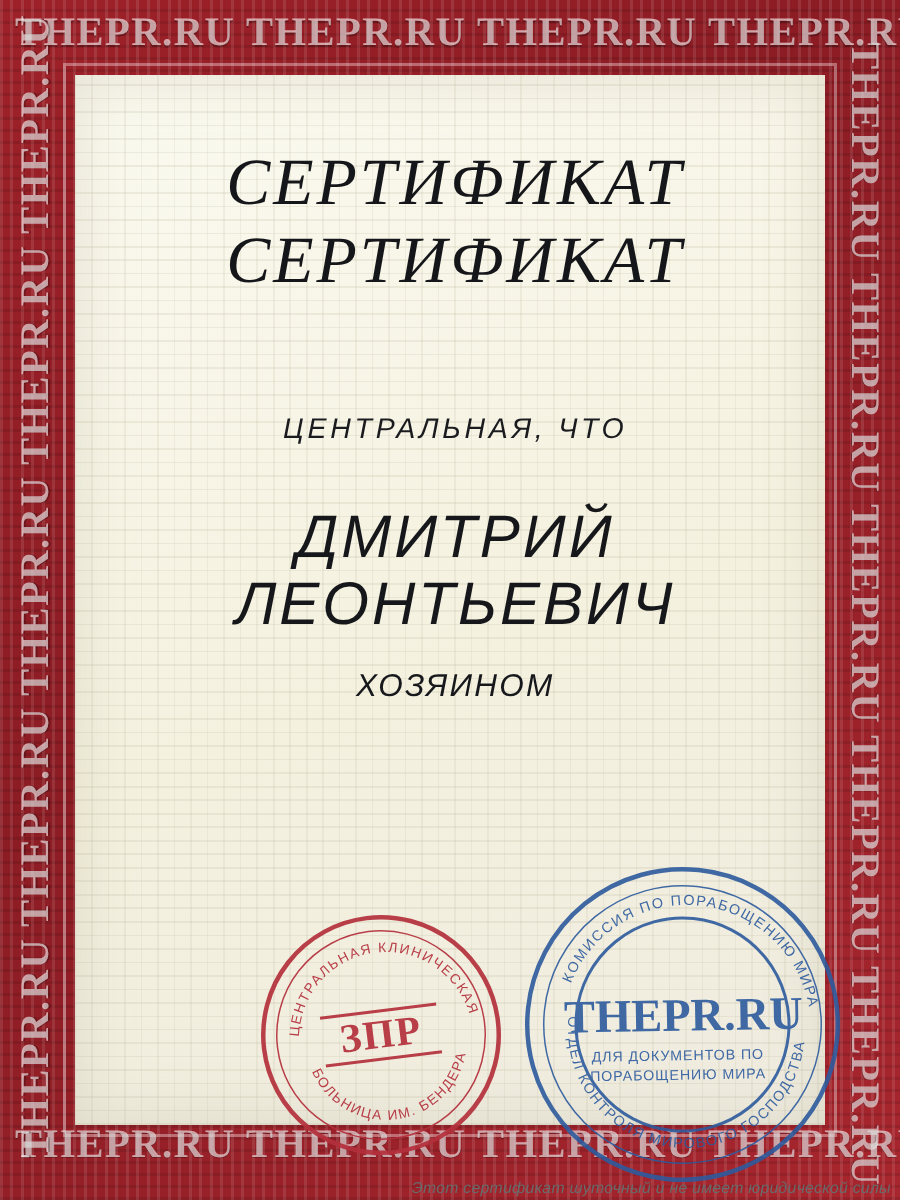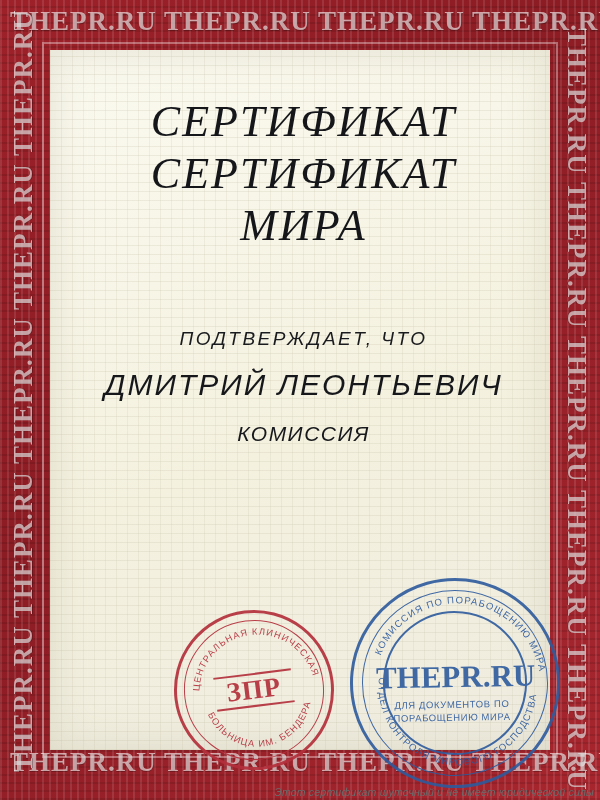--- a/index.html
+++ b/index.html
@@ -105,23 +105,23 @@
 
   .confirm {
     margin-top: 76px;
     font-family: "Liberation Sans", sans-serif;
     font-size: 19px;
     letter-spacing: 2.5px;
     color: #1a1b1f;
   }
 
   .name {
-    margin-top: 18px;
-    font-family: "Liberation Sans", sans-serif;
-    font-size: 30px;
+    margin-top: 38px;
+    font-family: "Liberation Sans", sans-serif;
+    font-size: 40px;
     letter-spacing: 2px;
     color: #16171b;
   }
 
   .body-text {
     margin-top: 18px;
     font-family: "Liberation Sans", sans-serif;
     font-size: 21px;
     line-height: 1.35;
     letter-spacing: 1.5px;
@@ -259,29 +259,28 @@
   <div class="wm wm-bottom">THEPR.RU  THEPR.RU  THEPR.RU  THEPR.RU  THEPR.RU</div>
   <div class="wm wm-left">THEPR.RU  THEPR.RU  THEPR.RU  THEPR.RU  THEPR.RU</div>
   <div class="wm wm-right">THEPR.RU  THEPR.RU  THEPR.RU  THEPR.RU  THEPR.RU</div>
 
   <div class="paper">
 
     <div class="content">
       <div class="title">
         <div>СЕРТИФИКАТ</div>
         <div>СЕРТИФИКАТ</div>
-        <div>МИРА</div>
-      </div>
-
-      <div class="confirm">ПОДТВЕРЖДАЕТ, ЧТО</div>
+      </div>
+
+      <div class="confirm">ЦЕНТРАЛЬНАЯ, ЧТО</div>
 
       <div class="name">ДМИТРИЙ  ЛЕОНТЬЕВИЧ</div>
 
       <div class="body-text">
-        <div>КОМИССИЯ</div>
+        <div>ХОЗЯИНОМ</div>
       </div>
     </div>
 
     <div class="stamp stamp-red">
       <div class="bar-top"></div>
       <div class="bar-bot"></div>
       <div class="center">ЗПР</div>
       <div class="curved-text curved-red">
         <svg width="160" height="160" viewBox="0 0 160 160">
           <defs>

